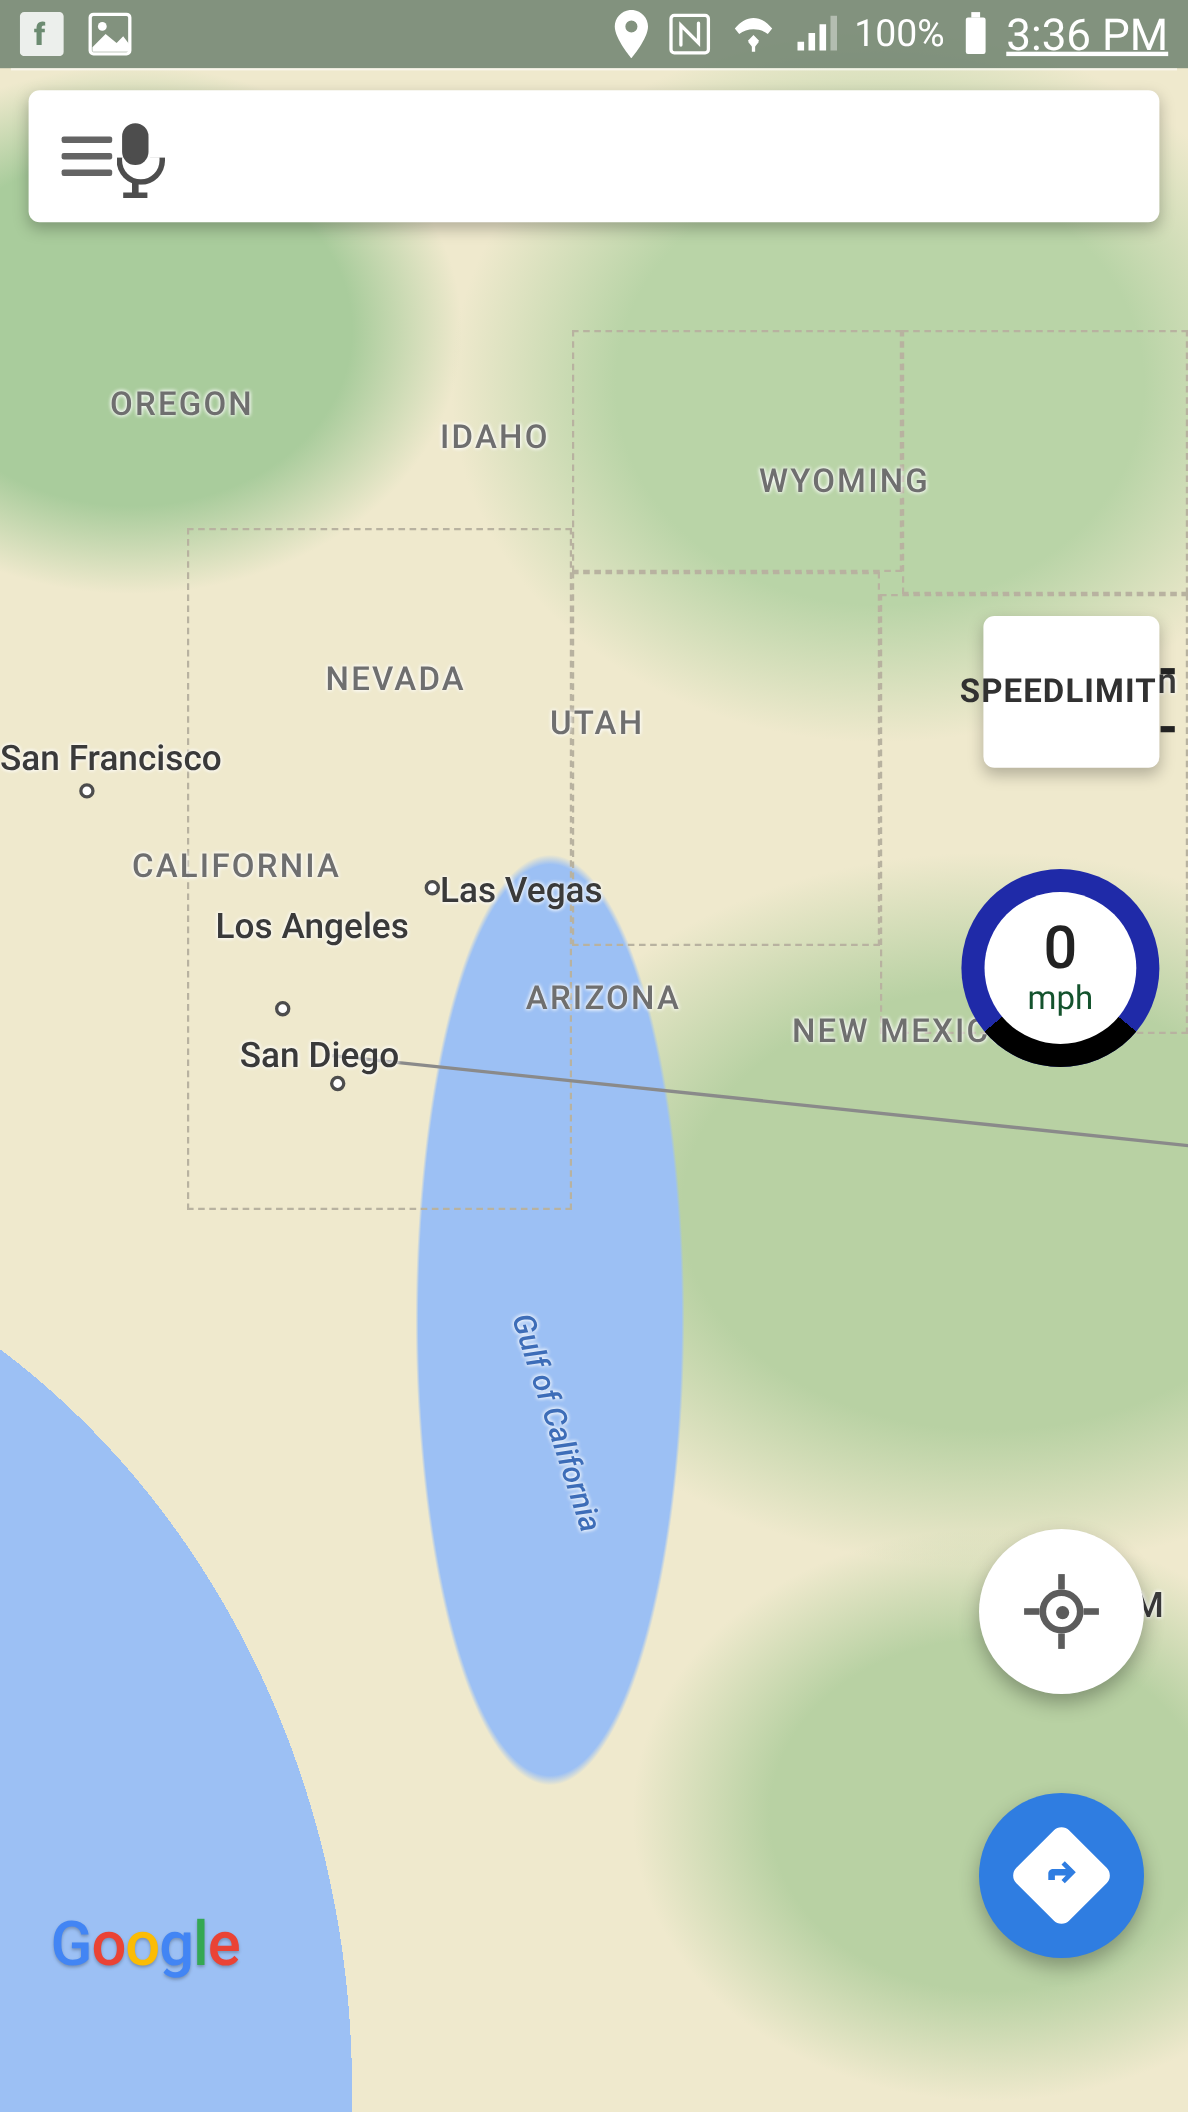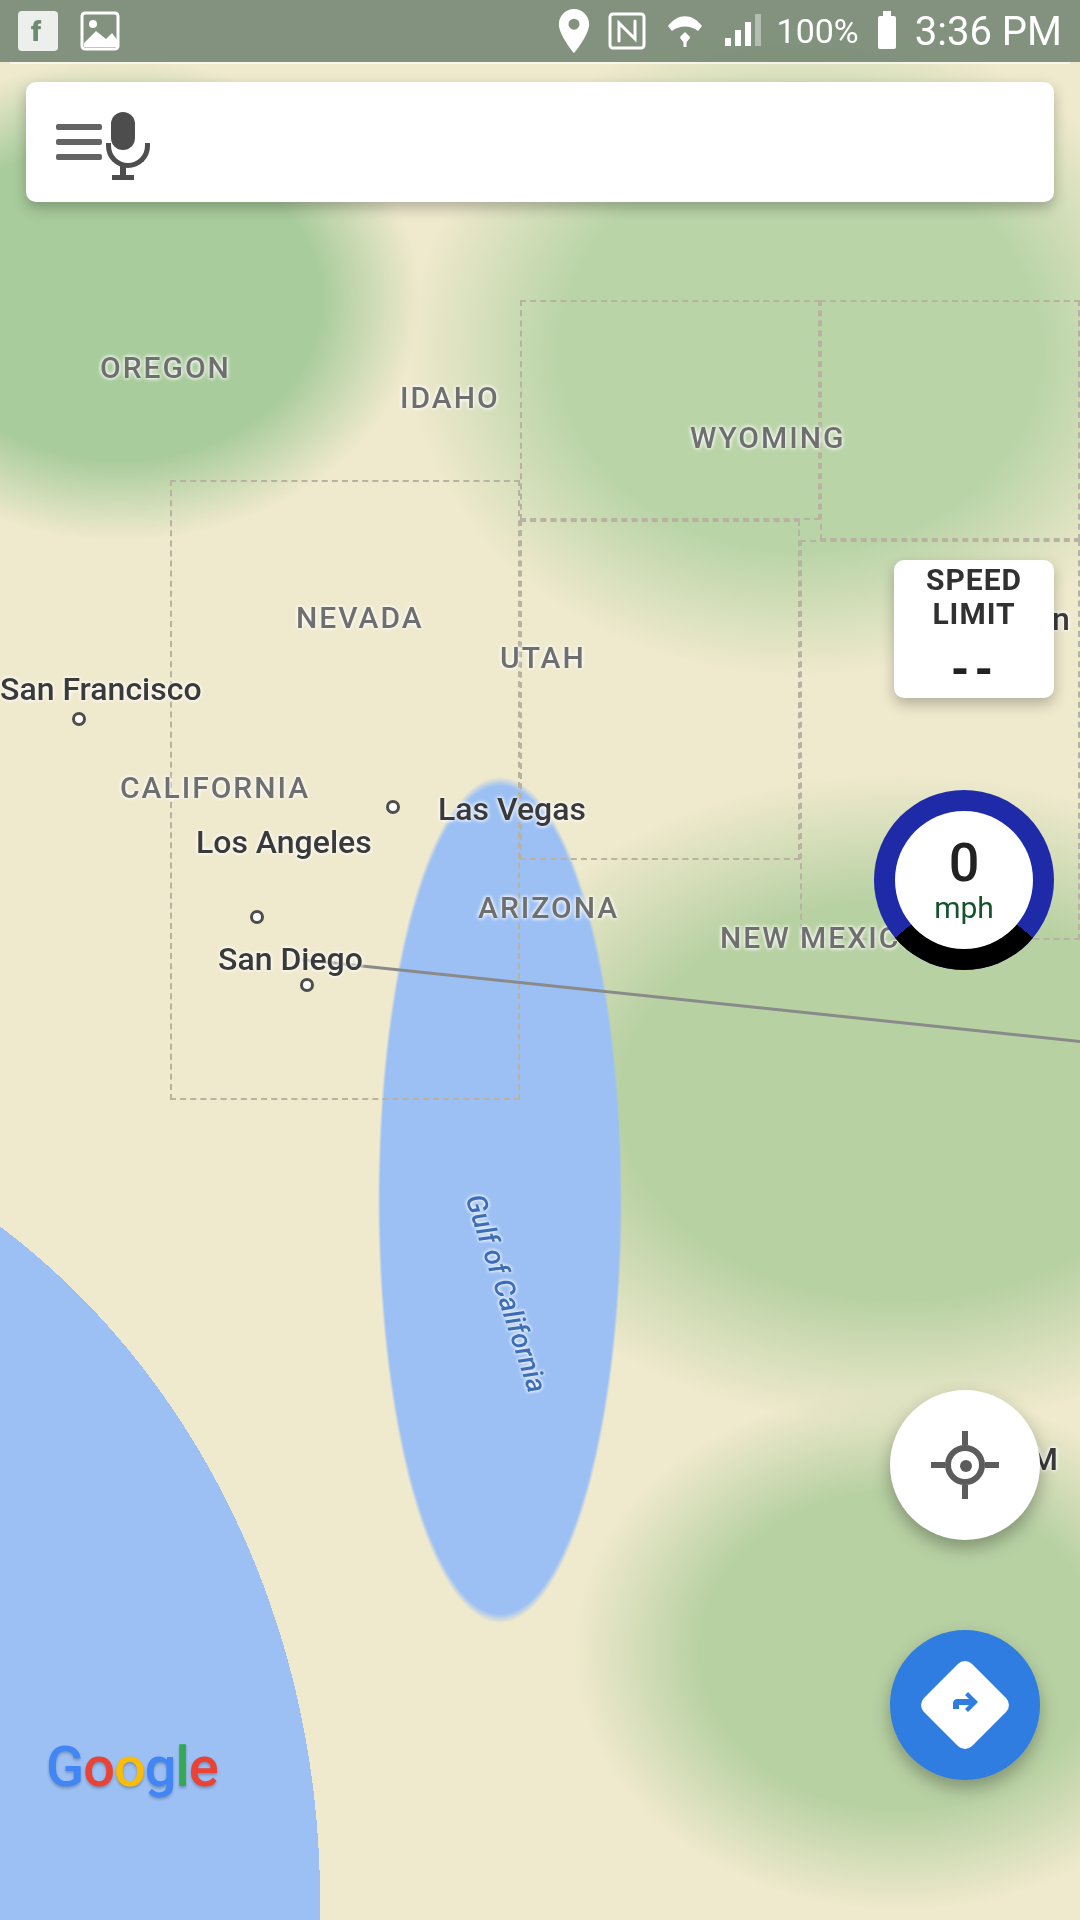--- a/index.html
+++ b/index.html
@@ -54,21 +54,21 @@
 
   
   .status-bar{
     position:absolute; top:0; left:0; right:0; height:62px;
     background:rgba(110,130,112,0.85);
     display:flex; align-items:center; justify-content:space-between;
     padding:0 18px; color:#fff; font-size:34px;
   }
   .status-left,.status-right{ display:flex; align-items:center; gap:22px; }
   .status-right{ gap:16px; }
-  .status-time{ font-size:40px; font-weight:400; }
+  .status-time{ font-size:40px; font-weight:400;text-decoration:underline; }
   .status-pct{ font-size:34px; }
   .ico{ display:inline-flex; }
   .status-under{
     position:absolute; top:62px; left:10px; right:10px; height:2px; background:rgba(255,255,255,0.6);
   }
 
   
   .search{
     position:absolute; top:82px; left:26px; right:26px; height:120px;
     background:#fff; border-radius:10px;
@@ -94,21 +94,21 @@
   }
   .mic .stand{ position:absolute; bottom:-4px; left:18px; width:6px; height:12px; background:#4d4d4d; }
   .mic .base { position:absolute; bottom:-8px; left:10px; width:22px; height:5px; background:#4d4d4d; }
 
   
   .speed-limit{
     position:absolute; top:560px; right:26px;
     width:160px; height:138px;
     background:#fff; border-radius:10px;
     box-shadow:0 6px 14px rgba(0,0,0,0.25);
-    display:flex; flex-direction:column; align-items:center; justify-content:center;
+    display:flex; flex-direction:row; align-items:center; justify-content:center;
     padding:14px 8px;
   }
   .speed-limit .t{ font-size:30px; font-weight:700; color:#313131; letter-spacing:1px; line-height:1.15; text-align:center;}
   .speed-limit .v{ font-size:44px; font-weight:900; color:#222; margin-top:12px; letter-spacing:4px;}
 
   
   .speedo{
     position:absolute; top:790px; right:26px;
     width:180px; height:180px; border-radius:50%;
     background:#1f2aa8;
@@ -186,21 +186,21 @@
   <span class="map-label state" style="top:920px;left:720px;">NEW MEXICO</span>
 
   <span class="map-label country" style="top:600px;left:1030px;">Un</span>
   <span class="map-label country" style="top:1440px;left:1030px;">M</span>
 
   <span class="map-label water" style="top:1190px;left:490px;">Gulf of California</span>
 
   <span class="map-label city" style="top:670px;left:0px;">San Francisco</span>
   <span class="city-dot" style="top:712px;left:72px;"></span>
 
-  <span class="map-label city" style="top:790px;left:400px;margin-left:38px;">Las Vegas</span>
+  <span class="map-label city" style="top:790px;left:400px;">Las Vegas</span>
   <span class="city-dot" style="top:800px;left:386px;"></span>
 
   <span class="map-label city" style="top:823px;left:180px;margin-left:16px;">Los Angeles</span>
   <span class="city-dot" style="top:910px;left:250px;"></span>
 
   <span class="map-label city" style="top:940px;left:218px;">San Diego</span>
   <span class="city-dot" style="top:978px;left:300px;"></span>
 </div>
 
 <div class="status-bar">

